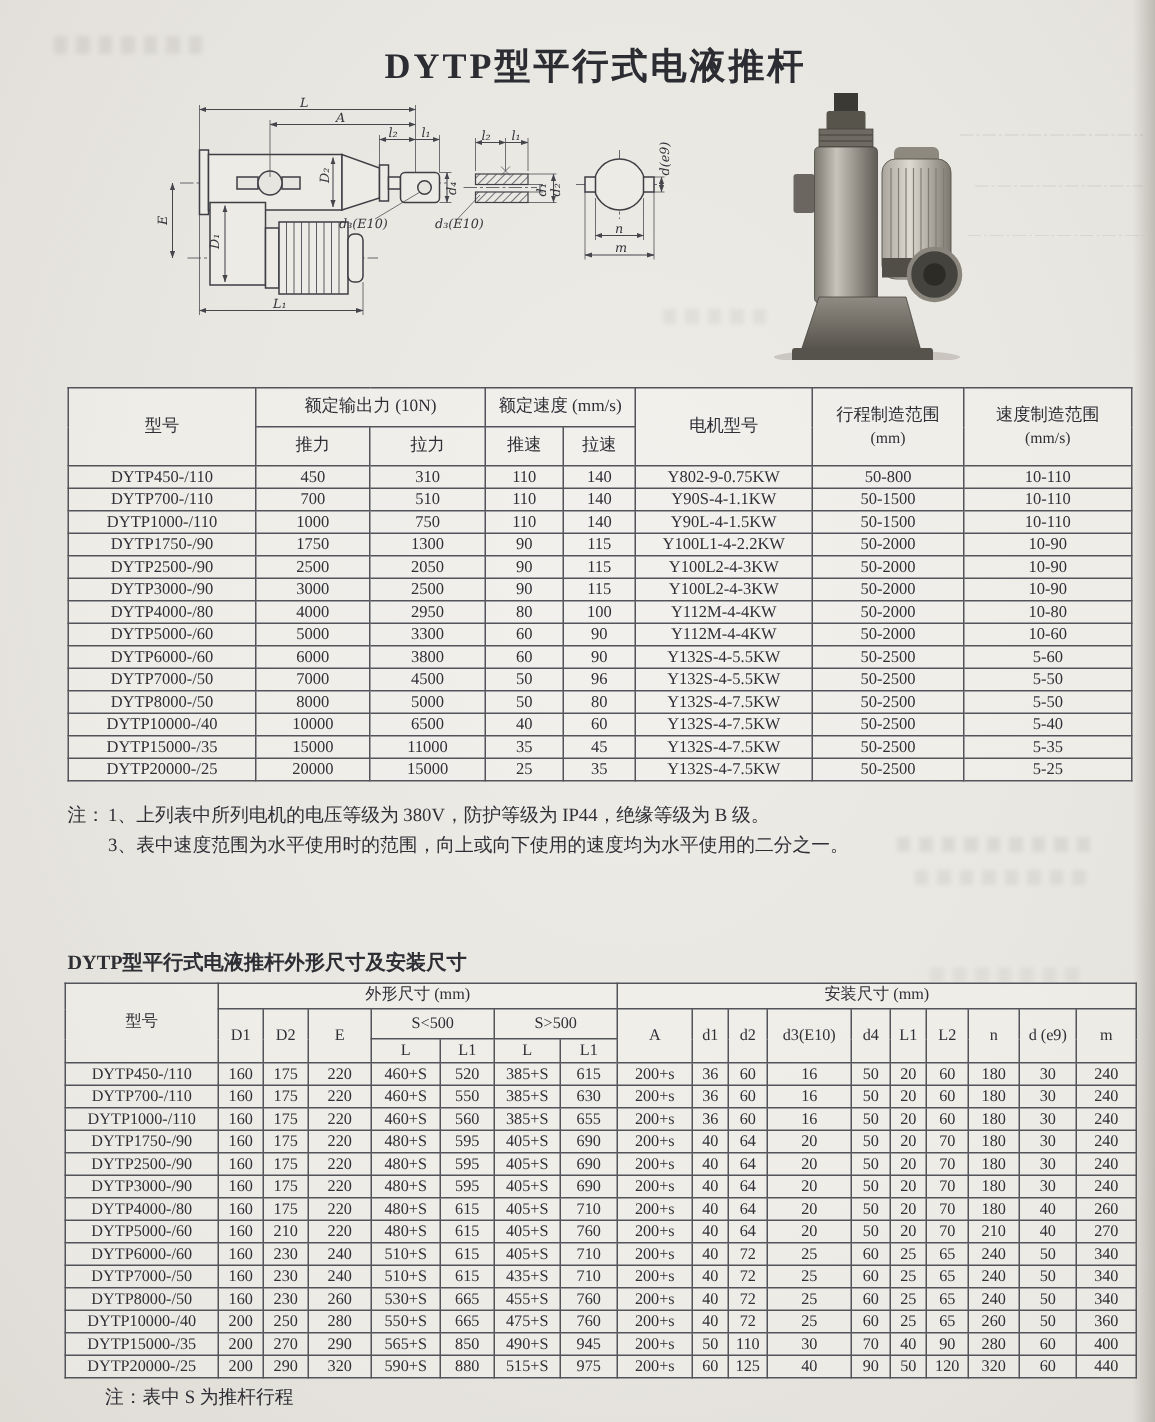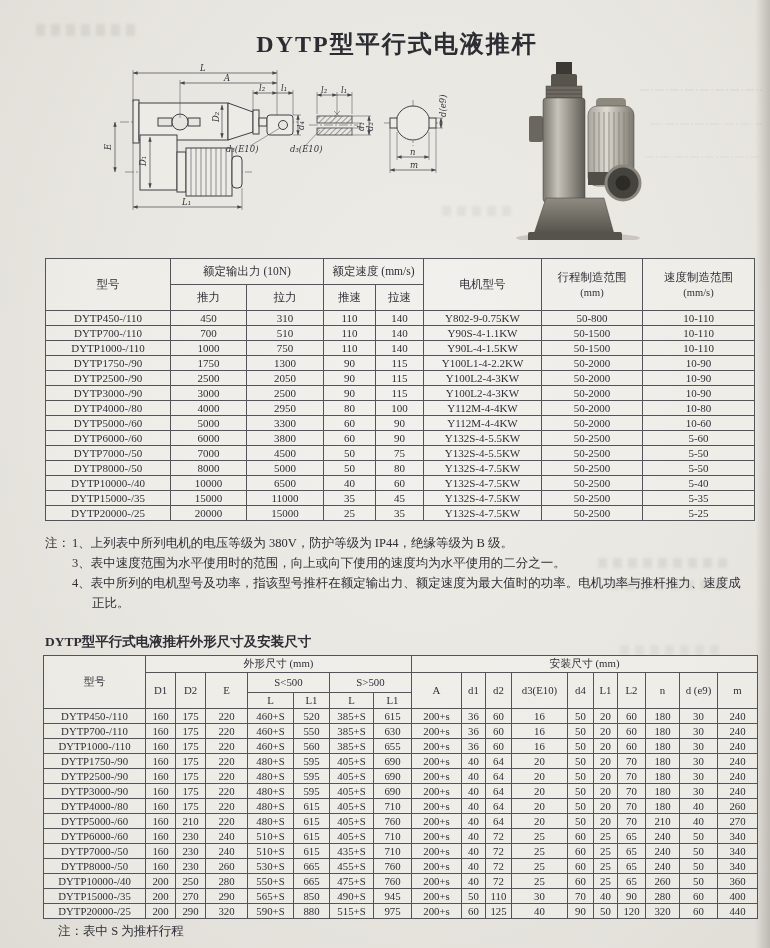--- a/index.html
+++ b/index.html
@@ -27,21 +27,21 @@
   #table1 thead tr{height:26px;}
   #table2{top:655px;left:43px;width:714px;border:1.5px solid #45454c;font-size:10.8px;}
   #table2 thead tr.r1{height:17px;} #table2 thead tr.r2{height:20px;} #table2 thead tr.r3{height:16px;}
   #table2 th{font-size:10.8px;}
   .unit{font-size:10.5px;}
   .notes{position:absolute;top:533px;left:45px;width:698px;font-size:12.5px;
     line-height:1.6;color:#2e2e35;}
   .notes-prefix{position:absolute;left:0;top:0;}
   .notes-items{padding-left:27px;}
   .note-item{padding-left:20px;text-indent:-20px;}
-  .footer-note{position:absolute;top:923px;left:58px;font-size:12.5px;color:#2e2e35;}
+  .footer-note{position:absolute;top:923px;left:70px;font-size:12.5px;color:#2e2e35;}
   
   .oline{fill:#edebe5;stroke:#3e3e45;stroke-width:1;}
   .oline2{fill:#e7e5df;stroke:#3e3e45;stroke-width:1;}
   .dim{stroke:#45454c;stroke-width:.7;fill:none;}
   .ext{stroke:#45454c;stroke-width:.5;fill:none;}
   .cl{stroke:#585860;stroke-width:.6;stroke-dasharray:9 2 2 2;fill:none;}
   .fin{stroke:#4a4a52;stroke-width:.6;}
   .dimtxt{font:italic 8.5px "DejaVu Serif",serif;fill:#33333a;}
 </style>
 </head>
@@ -345,21 +345,21 @@
           <td>90</td>
           <td>Y132S-4-5.5KW</td>
           <td>50-2500</td>
           <td>5-60</td>
         </tr>
         <tr>
           <td>DYTP7000-/50</td>
           <td>7000</td>
           <td>4500</td>
           <td>50</td>
-          <td>75</td>
+          <td>96</td>
           <td>Y132S-4-5.5KW</td>
           <td>50-2500</td>
           <td>5-50</td>
         </tr>
         <tr>
           <td>DYTP8000-/50</td>
           <td>8000</td>
           <td>5000</td>
           <td>50</td>
           <td>80</td>
@@ -398,21 +398,20 @@
           <td>5-25</td>
         </tr>
       </tbody>
   </table>
 
   <div class="notes">
     <span class="notes-prefix">注：</span>
     <div class="notes-items">
         <div class="note-item">1、上列表中所列电机的电压等级为 380V，防护等级为 IP44，绝缘等级为 B 级。</div>
         <div class="note-item">3、表中速度范围为水平使用时的范围，向上或向下使用的速度均为水平使用的二分之一。</div>
-        <div class="note-item">4、表中所列的电机型号及功率，指该型号推杆在额定输出力、额定速度为最大值时的功率。电机功率与推杆推力、速度成正比。</div>
       </div>
   </div>
 
   <div class="sec-title" id="sec2">DYTP型平行式电液推杆外形尺寸及安装尺寸</div>
 
   <table id="table2">
     <colgroup>
       <col style="width:102px">
         <col style="width:30px">
         <col style="width:30px">

